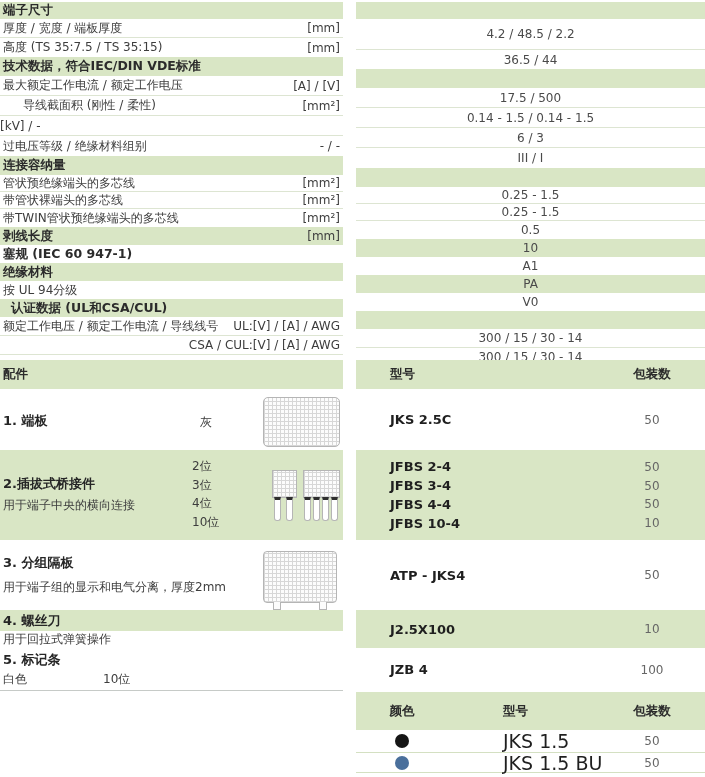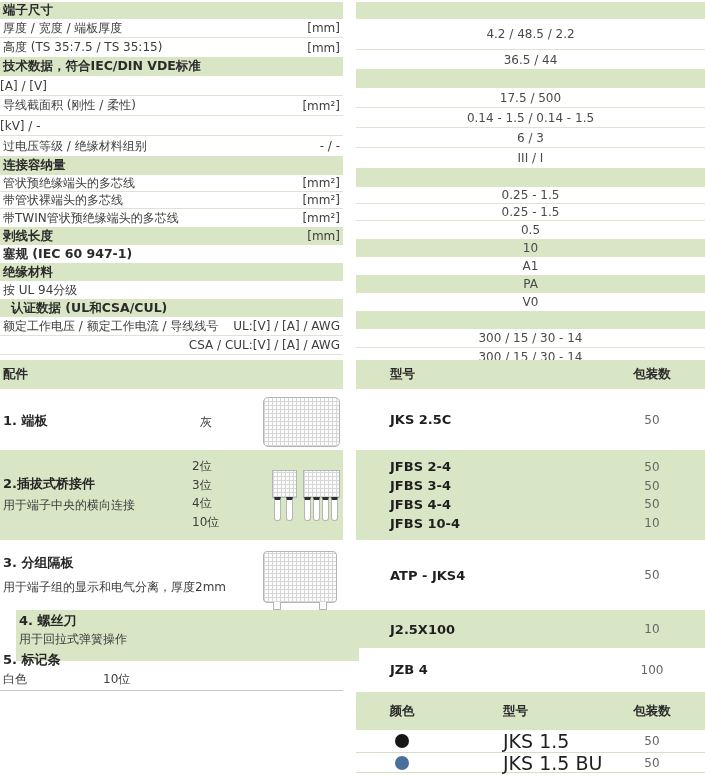--- a/index.html
+++ b/index.html
@@ -76,23 +76,24 @@
       </div>
       <div class="srow" style="height: 19px;">
         <span class="lbl">高度 (TS 35:7.5 / TS 35:15)</span>
         <span class="unit">[mm]</span>
       </div>
       <div class="srow green" style="height: 19px;">
         <span class="lbl b">技术数据，符合IEC/DIN VDE标准</span>
         <span class="unit"></span>
       </div>
       <div class="srow sep" style="height: 20px;">
+        <span class="lbl">最大额定工作电流 / 额定工作电压</span>
         <span class="unit">[A] / [V]</span>
       </div>
-      <div class="srow sep" style="height: 20px;">
+      <div class="srow sep" style="height: 20px; padding-left: 20px;">
         <span class="lbl">导线截面积 (刚性 / 柔性)</span>
         <span class="unit">[mm²]</span>
       </div>
       <div class="srow sep" style="height: 20px;">
         <span class="unit">[kV] / -</span>
       </div>
       <div class="srow" style="height: 20px;">
         <span class="lbl">过电压等级 / 绝缘材料组别</span>
         <span class="unit">- / -</span>
       </div>
@@ -275,21 +276,21 @@
       <div class="foot" style="left:56px;top:51px;"></div>
     </div>
   </div>
   <div class="band right" style="top:540px;height:70px;">
     <div class="model-row">
       <span class="model-name">ATP - JKS4</span>
       <span class="qty-box">50</span>
     </div>
   </div>
 
-  <div class="band left green" style="top:610px;height:51px;margin-left:16px;">
+  <div class="band left green" style="top:610px;height:21px;">
     <span class="acc-title" style="top:2px;">4. 螺丝刀</span>
     <span class="acc-desc" style="top:21px;">用于回拉式弹簧操作</span>
   </div>
   <div class="band right green" style="top:610px;height:38px;">
     <div class="model-row">
       <span class="model-name">J2.5X100</span>
       <span class="qty-box">10</span>
     </div>
   </div>
 

